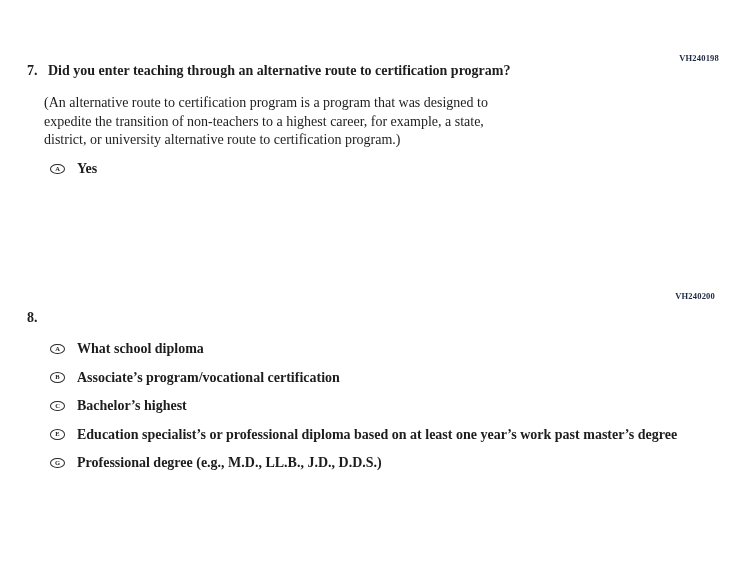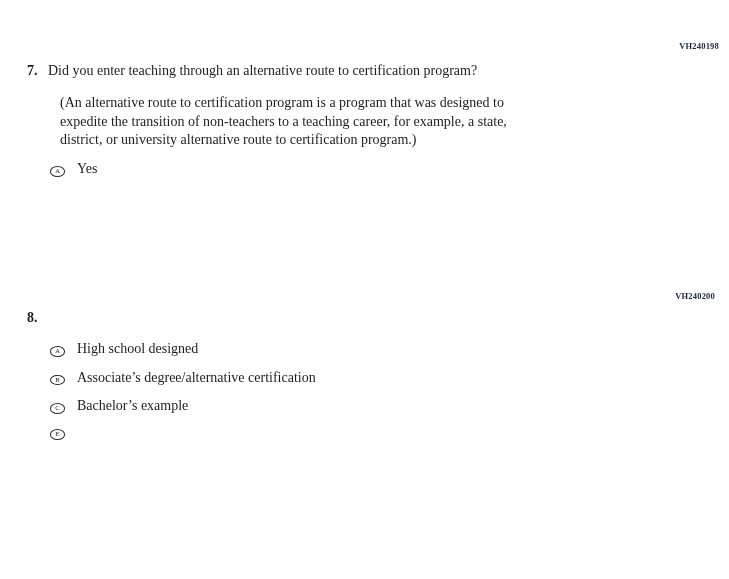--- a/index.html
+++ b/index.html
@@ -12,37 +12,37 @@
     overflow: hidden;
   }
   .abs { position: absolute; }
 
   .item-code {
     font-size: 8.5px;
     font-weight: bold;
     color: #1c2742;
     letter-spacing: 0.2px;
   }
-  #q7-code { top: 41px; right: 10px; }
+  #q7-code { top: 53px; right: 10px; }
   #q8-code { top: 291px; right: 14px; }
 
   .q-row { display: flex; font-size: 14px; line-height: 18px; }
   .q-num { font-weight: bold; width: 21px; flex: none; }
-  .q-text { flex: none; }
+  .q-text { flex: none; font-weight: bold; }
   #q7-row { top: 62px; left: 27px; width: 690px; }
   #q8-row { top: 309px; left: 27px; width: 690px; }
 
   .q-note { font-size: 14px; line-height: 18.6px; }
-  #q7-note { top: 94px; left: 60px; width: 560px; }
+  #q7-note { top: 94px; left: 44px; width: 560px; }
 
   .options { display: block; }
   #q7-options { top: 161px; left: 50px; width: 670px; }
   #q8-options { top: 341px; left: 50px; width: 675px; }
 
-  .option { display: flex; align-items: flex-end; margin-bottom: 13px; cursor: pointer; }
+  .option { display: flex; align-items: flex-start; margin-bottom: 13px; cursor: pointer; font-weight: bold; }
   .bubble {
     flex: none;
     width: 15px;
     height: 10.5px;
     border: 1.2px solid #2b2b2b;
     border-radius: 50%;
     display: flex;
     align-items: center;
     justify-content: center;
     font-size: 6.5px;
@@ -59,48 +59,53 @@
 
   <div class="abs item-code" id="q7-code">VH240198</div>
 
   <div class="abs q-row" id="q7-row">
     <span class="q-num">7.</span>
     <span class="q-text">Did you enter teaching through an alternative route to certification program?</span>
   </div>
 
   <div class="abs q-note" id="q7-note">
     <div>(An alternative route to certification program is a program that was designed to</div>
-    <div>expedite the transition of non-teachers to a teaching career, for example, a state,</div>
+    <div>expedite the transition of non-teachers to a highest career, for example, a state,</div>
     <div>district, or university alternative route to certification program.)</div>
   </div>
 
   <div class="abs options" id="q7-options">
     <div class="option">
       <span class="bubble">A</span>
       <span class="opt-label">Yes</span>
     </div>
   </div>
 
   <div class="abs item-code" id="q8-code">VH240200</div>
 
   <div class="abs q-row" id="q8-row">
     <span class="q-num">8.</span>
   </div>
 
   <div class="abs options" id="q8-options">
     <div class="option">
       <span class="bubble">A</span>
-      <span class="opt-label">High school designed</span>
+      <span class="opt-label">What school diploma</span>
     </div>
     <div class="option">
       <span class="bubble">B</span>
-      <span class="opt-label">Associate’s degree/alternative certification</span>
+      <span class="opt-label">Associate’s program/vocational certification</span>
     </div>
     <div class="option">
       <span class="bubble">C</span>
-      <span class="opt-label">Bachelor’s example</span>
+      <span class="opt-label">Bachelor’s highest</span>
     </div>
     <div class="option">
       <span class="bubble">E</span>
+      <span class="opt-label">Education specialist’s or professional diploma based on at least one year’s work past master’s degree</span>
+    </div>
+    <div class="option">
+      <span class="bubble">G</span>
+      <span class="opt-label">Professional degree (e.g., M.D., LL.B., J.D., D.D.S.)</span>
     </div>
   </div>
 
 </div>
 
 </body></html>

